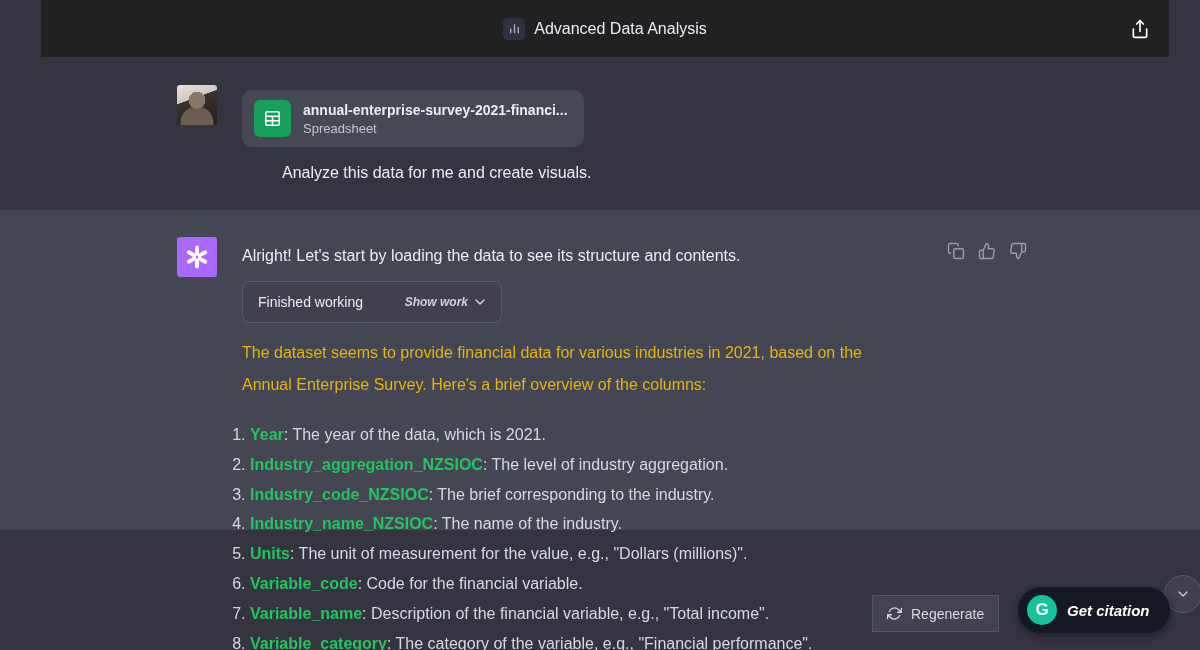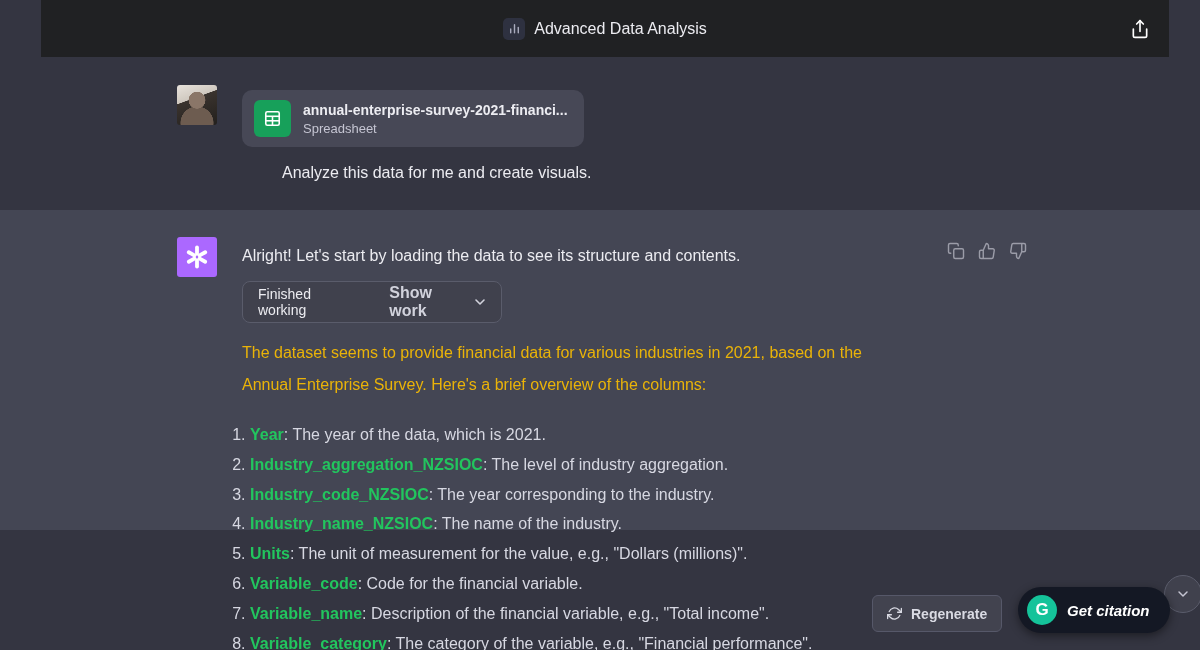--- a/index.html
+++ b/index.html
@@ -79,41 +79,41 @@
   .icon-btn { background:none; border:none; color:inherit; cursor:pointer; padding:0; }
 
   .status-box {
     position:absolute; left:242px; top:71px; width:260px; height:42px;
     background:#40414d; border:1px solid #5a5c6b; border-radius:8px;
     display:flex; align-items:center; justify-content:space-between;
     padding:0 13px 0 15px; cursor:pointer;gap:32px;
   }
   .status-label { font-size:14px; color:#ececf1; }
   .status-toggle { display:flex; align-items:center; gap:4px; color:#d1d2dc; }
-  .status-toggle-label { font-size:16px; font-weight:700; }
+  .status-toggle-label { font-size:12px; font-weight:700;font-style:italic; }
 
   .overview {
     position:absolute; left:242px; top:127px; width:668px;
     font-size:16px; line-height:32px; color:#eab308;
   }
 
   ol.columns {
     position:absolute; left:221px; top:210px; width:700px;
     padding-left:29px; list-style:decimal;
     font-size:16px; line-height:29.8px; color:#d7d8e2;
   }
   ol.columns li::marker { color:#d7d8e2; }
   .term { font-weight:700; color:#22c55e; }
 
   
   .regen-btn {
     position:absolute; left:872px; top:385px; height:37px;
     display:flex; align-items:center; gap:9px; padding:16px 14px;
-    background:#42434f; border:1px solid #565869; border-radius:6px;
-    color:#d9dae3; font-size:14px; font-family:inherit; cursor:pointer;font-weight:bold;
+    background:#42434f; border:1px solid #565869; border-radius:0;
+    color:#d9dae3; font-size:14px; font-family:inherit; cursor:pointer;
   }
   .scroll-down-btn {
     position:absolute; left:1164px; top:365px; width:38px; height:38px;
     border-radius:50%; background:#40414d; border:1px solid #5a5c6b;
     color:#c5c5d2; display:flex; align-items:center; justify-content:center;
     cursor:pointer; z-index:1;
   }
   .citation-btn {
     position:absolute; left:1018px; top:377px; height:46px; z-index:2;
     display:flex; align-items:center; gap:10px; padding:0 20px 0 9px;
@@ -226,21 +226,21 @@
         </svg>
       </span>
     </span>
   </div>
 
   <p class="overview">The dataset seems to provide financial data for various industries in 2021, based on the Annual Enterprise Survey. Here's a brief overview of the columns:</p>
 
   <ol class="columns">
     <li><span class="term">Year</span><span>: The year of the data, which is 2021.</span></li>
     <li><span class="term">Industry_aggregation_NZSIOC</span><span>: The level of industry aggregation.</span></li>
-    <li><span class="term">Industry_code_NZSIOC</span><span>: The year corresponding to the industry.</span></li>
+    <li><span class="term">Industry_code_NZSIOC</span><span>: The brief corresponding to the industry.</span></li>
     <li><span class="term">Industry_name_NZSIOC</span><span>: The name of the industry.</span></li>
     <li><span class="term">Units</span><span>: The unit of measurement for the value, e.g., "Dollars (millions)".</span></li>
     <li><span class="term">Variable_code</span><span>: Code for the financial variable.</span></li>
     <li><span class="term">Variable_name</span><span>: Description of the financial variable, e.g., "Total income".</span></li>
     <li><span class="term">Variable_category</span><span>: The category of the variable, e.g., "Financial performance".</span></li>
   </ol>
 
   <button class="regen-btn">
     <span>
       <svg width="15" height="15" viewBox="0 0 24 24" fill="none" stroke="currentColor" stroke-width="2.1" stroke-linecap="round" stroke-linejoin="round">

